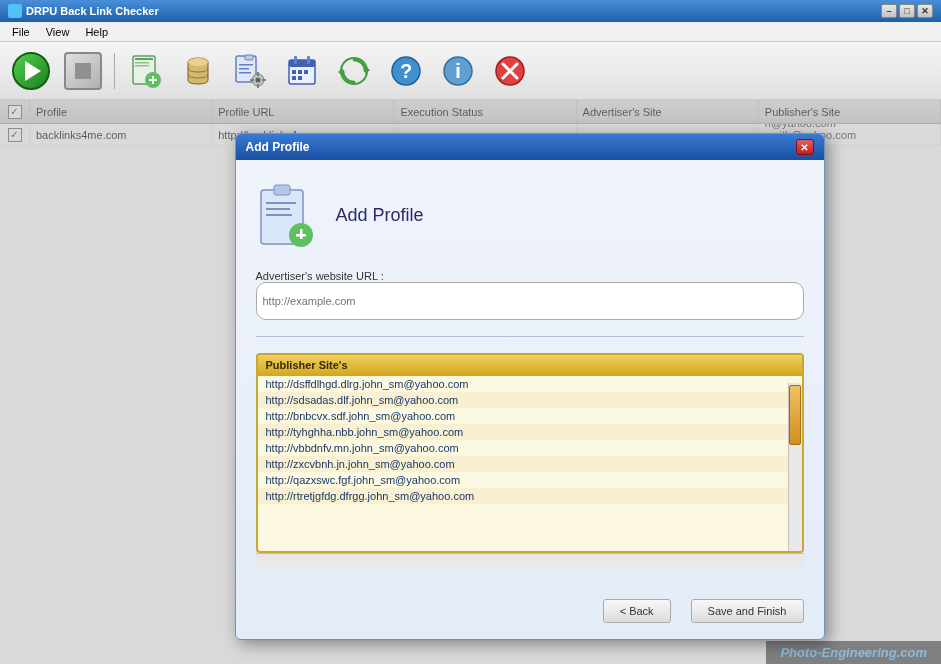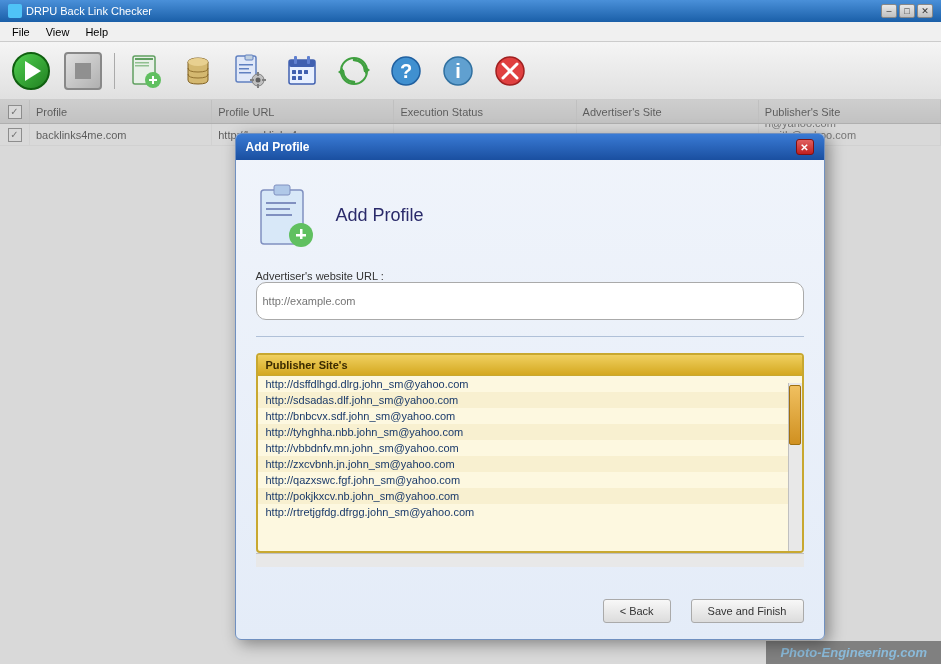--- a/index.html
+++ b/index.html
@@ -14,20 +14,21 @@
 
     
     .title-bar {
       background: linear-gradient(to bottom, #4a90d9, #1a5fa8);
       height: 22px;
       display: flex;
       align-items: center;
       padding: 3px 8px;
       color: white;
       font-size: 11px;
+      font-weight: bold;
     }
     .title-bar-icon {
       width: 14px;
       height: 14px;
       margin-right: 4px;
       background: #4fc3f7;
       border-radius: 2px;
       display: inline-block;
     }
     .title-bar-controls {
@@ -588,21 +589,20 @@
         <div class="publisher-sites-header">Publisher Site's</div>
         <div class="publisher-sites-list">
           <div id="publisher-list-items">
               <div class="publisher-site-item">http://dsffdlhgd.dlrg.john_sm@yahoo.com</div>
               <div class="publisher-site-item">http://sdsadas.dlf.john_sm@yahoo.com</div>
               <div class="publisher-site-item">http://bnbcvx.sdf.john_sm@yahoo.com</div>
               <div class="publisher-site-item">http://tyhghha.nbb.john_sm@yahoo.com</div>
               <div class="publisher-site-item">http://vbbdnfv.mn.john_sm@yahoo.com</div>
               <div class="publisher-site-item">http://zxcvbnh.jn.john_sm@yahoo.com</div>
               <div class="publisher-site-item">http://qazxswc.fgf.john_sm@yahoo.com</div>
-              <div class="publisher-site-item">http://pokjkxcv.nb.john_sm@yahoo.com</div>
               <div class="publisher-site-item">http://rtretjgfdg.dfrgg.john_sm@yahoo.com</div>
             </div>
         </div>
         <div class="scrollbar-v">
           <div class="scrollbar-thumb"></div>
         </div>
       </div>
       
       <div class="horizontal-scrollbar"></div>
     </div>

